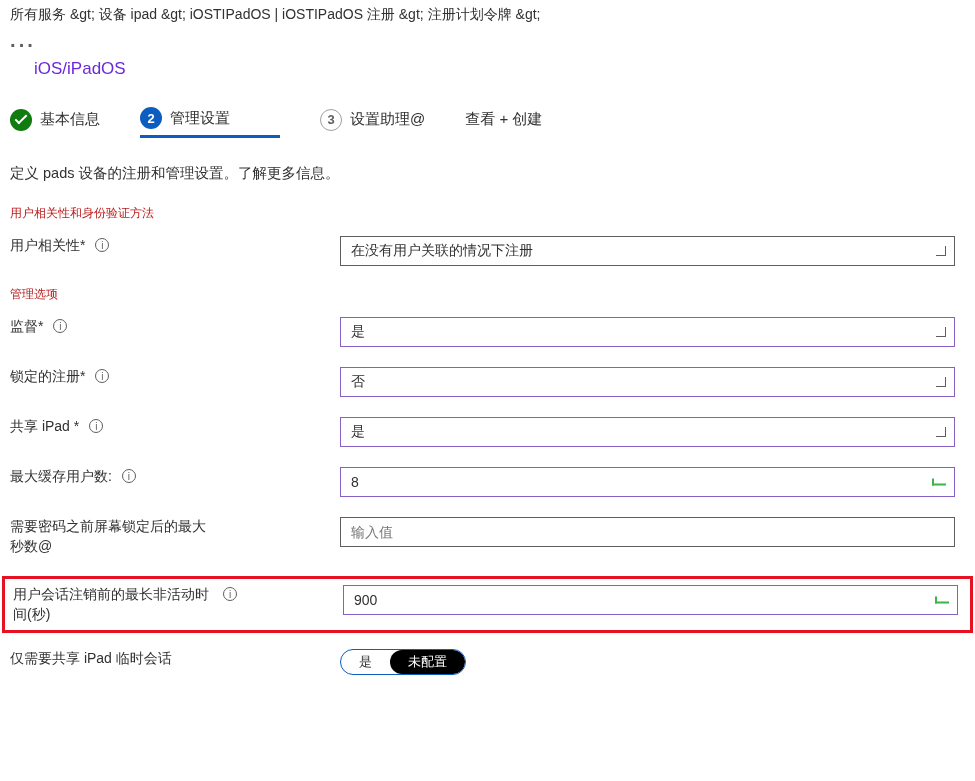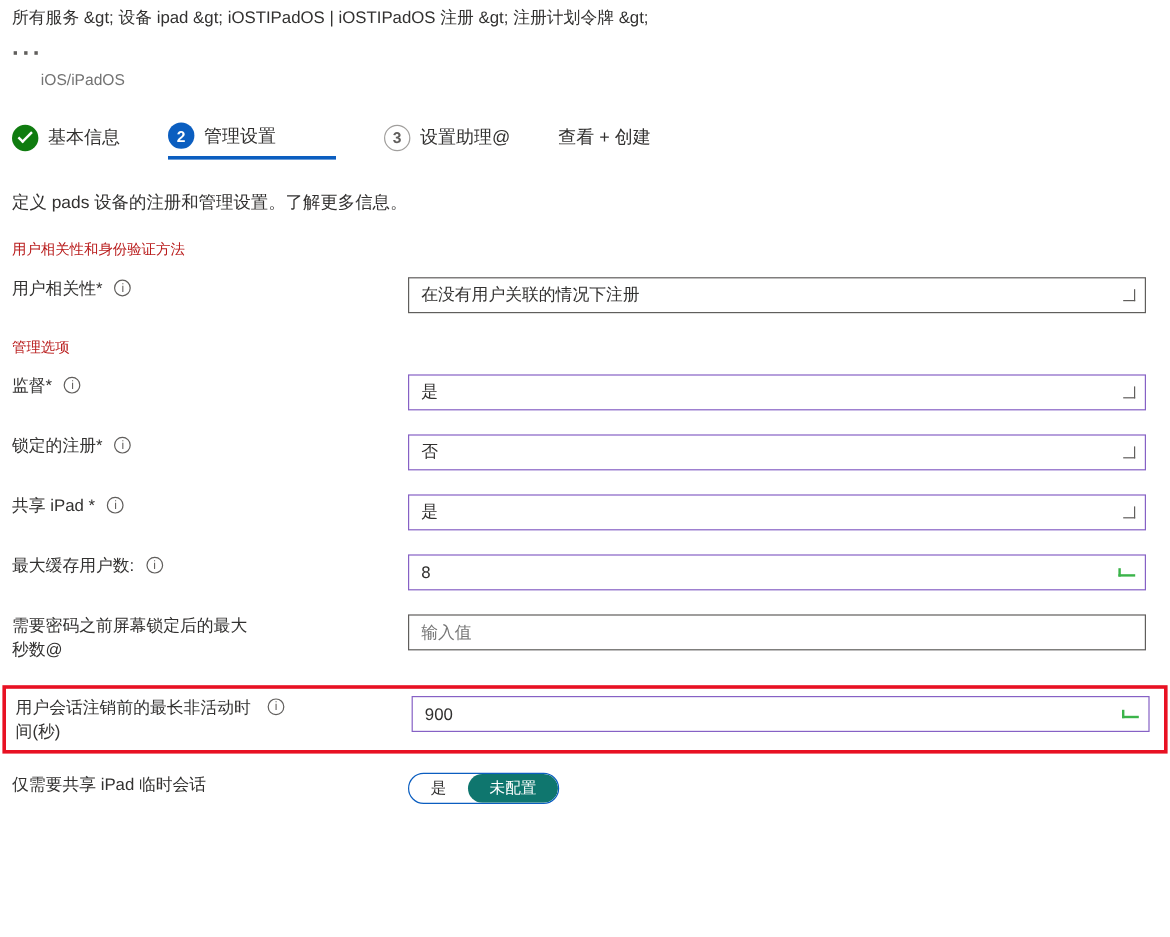--- a/index.html
+++ b/index.html
@@ -24,22 +24,22 @@
     font-size: 26px;
     font-weight: 600;
     color: #000;
     margin-top: 6px;
     display: flex;
     align-items: center;
     gap: 12px;
   }
   .page-title .dots { color: #605e5c; font-size: 20px; letter-spacing: 2px; }
   .subtitle {
-    font-size: 13px;
-    color: #737373;
+    font-size: 17px;
+    color: #6d28d9;
     margin-top: 2px;
     margin-bottom: 28px;
     padding-left: 24px;
   }
   .steps {
     display: flex;
     align-items: center;
     gap: 40px;
     margin-bottom: 26px;
     font-size: 15px;
@@ -159,21 +159,21 @@
     align-items: stretch;
   }
   .toggle-pill .opt {
     padding: 3px 18px;
     font-size: 13px;
     display: flex;
     align-items: center;
     color: #323130;
   }
   .toggle-pill .opt.selected {
-    background: #0f766e;
+    background: #000000;
     color: #fff;
     border-radius: 14px;
   }
 </style>
 </head>
 <body>
 
 <div class="breadcrumb">
   <span>所有服务 &amp;gt;    设备 ipad &amp;gt; iOSTIPadOS | iOSTIPadOS 注册 &amp;gt;</span>
   <span class="bc2">注册计划令牌 &amp;gt;</span>

